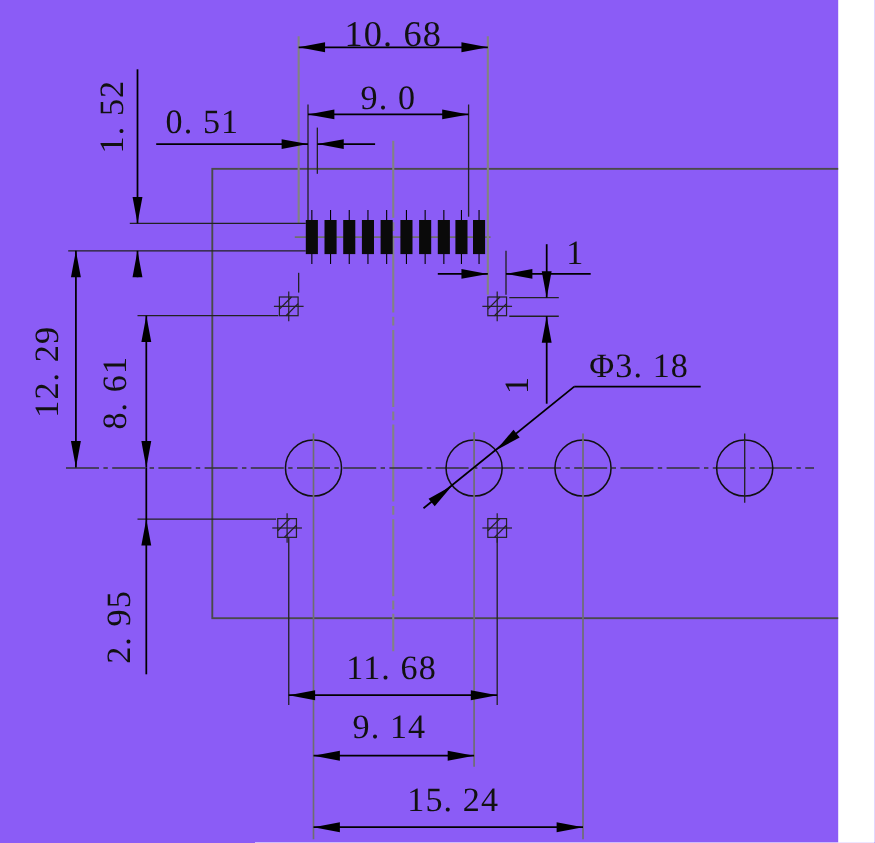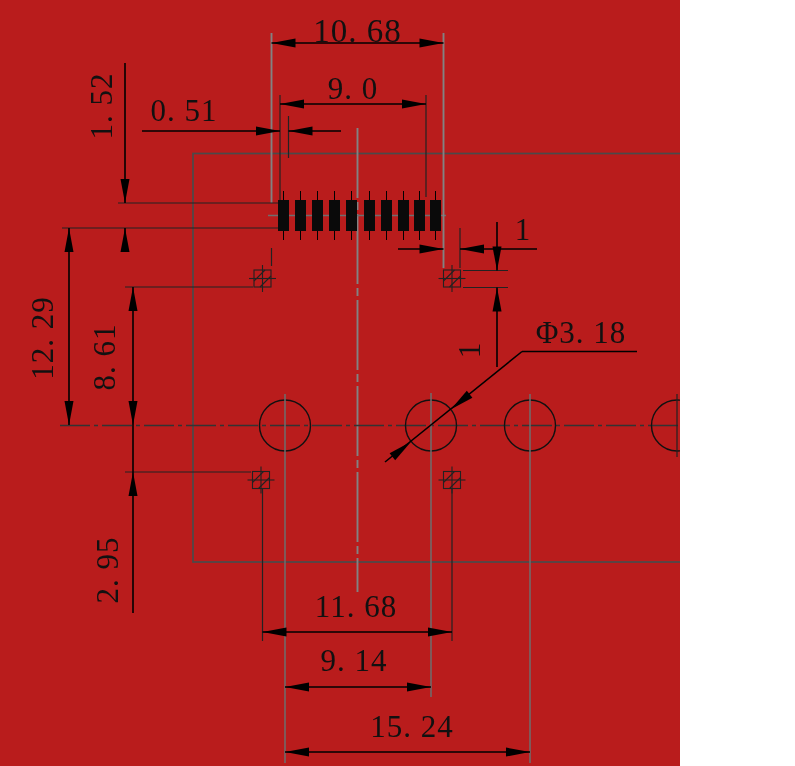--- a/index.html
+++ b/index.html
@@ -1,16 +1,16 @@
 <!DOCTYPE html>
 <html><head>
 <meta charset="utf-8">
 <style>
   html,body{margin:0;padding:0;background:#ffffff;}
-  .stage{width:680px;height:766px;background:#b91c1c;position:relative;overflow:hidden;}
+  .stage{width:762px;height:766px;background:#8b5cf6;position:relative;overflow:hidden;}
   svg{display:block;}
   .dimtxt{font-family:"Liberation Serif","DejaVu Serif",serif;font-size:31px;fill:#111;letter-spacing:1px;}
   .dimtxt-big{font-family:"Liberation Serif","DejaVu Serif",serif;font-size:33px;fill:#111;letter-spacing:1px;}
   .thin{stroke:#222;stroke-width:1.2;fill:none;}
   .dim{stroke:#000;stroke-width:1.6;fill:none;}
   .gray{stroke:#828282;stroke-width:1.9;fill:none;}
   .gray2{stroke:#6e6e6e;stroke-width:1.5;fill:none;}
   .body{stroke:#4a4a4a;stroke-width:1.7;fill:none;}
   .arr{fill:#000;stroke:none;}
   .pin{fill:#0a0a0a;stroke:none;}

